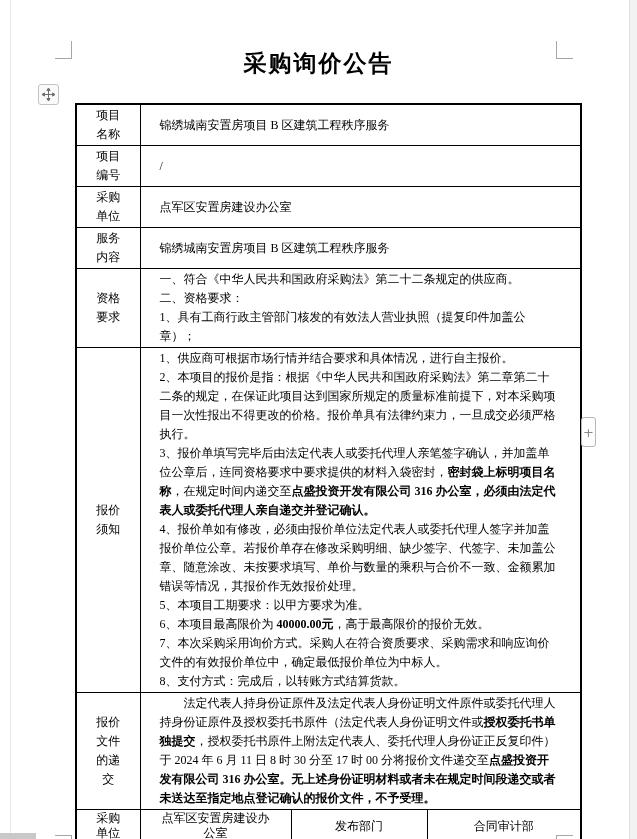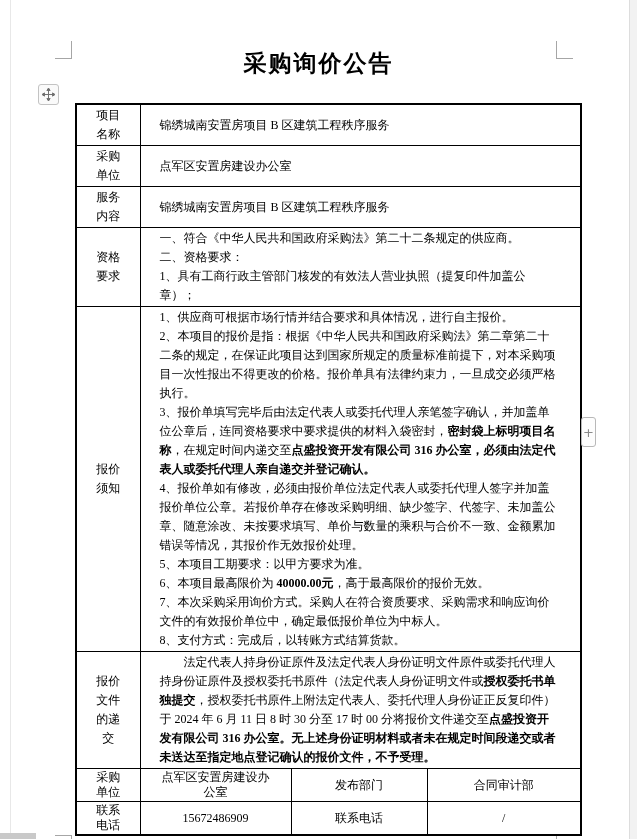--- a/index.html
+++ b/index.html
@@ -105,20 +105,26 @@
           <col style="width:154px">
         </colgroup>
       <tbody>
           <tr class="h22">
             <td class="lbl">项目名称</td>
             <td class="content" colspan="3">
               <div class="para"><span>锦绣城南安置房项目 B 区建筑工程秩序服务</span></div>
             </td>
           </tr>
           <tr class="h22">
+            <td class="lbl">项目编号</td>
+            <td class="content" colspan="3">
+              <div class="para"><span>/</span></div>
+            </td>
+          </tr>
+          <tr class="h22">
             <td class="lbl">采购单位</td>
             <td class="content" colspan="3">
               <div class="para"><span>点军区安置房建设办公室</span></div>
             </td>
           </tr>
           <tr class="h22">
             <td class="lbl">服务内容</td>
             <td class="content" colspan="3">
               <div class="para"><span>锦绣城南安置房项目 B 区建筑工程秩序服务</span></div>
             </td>

